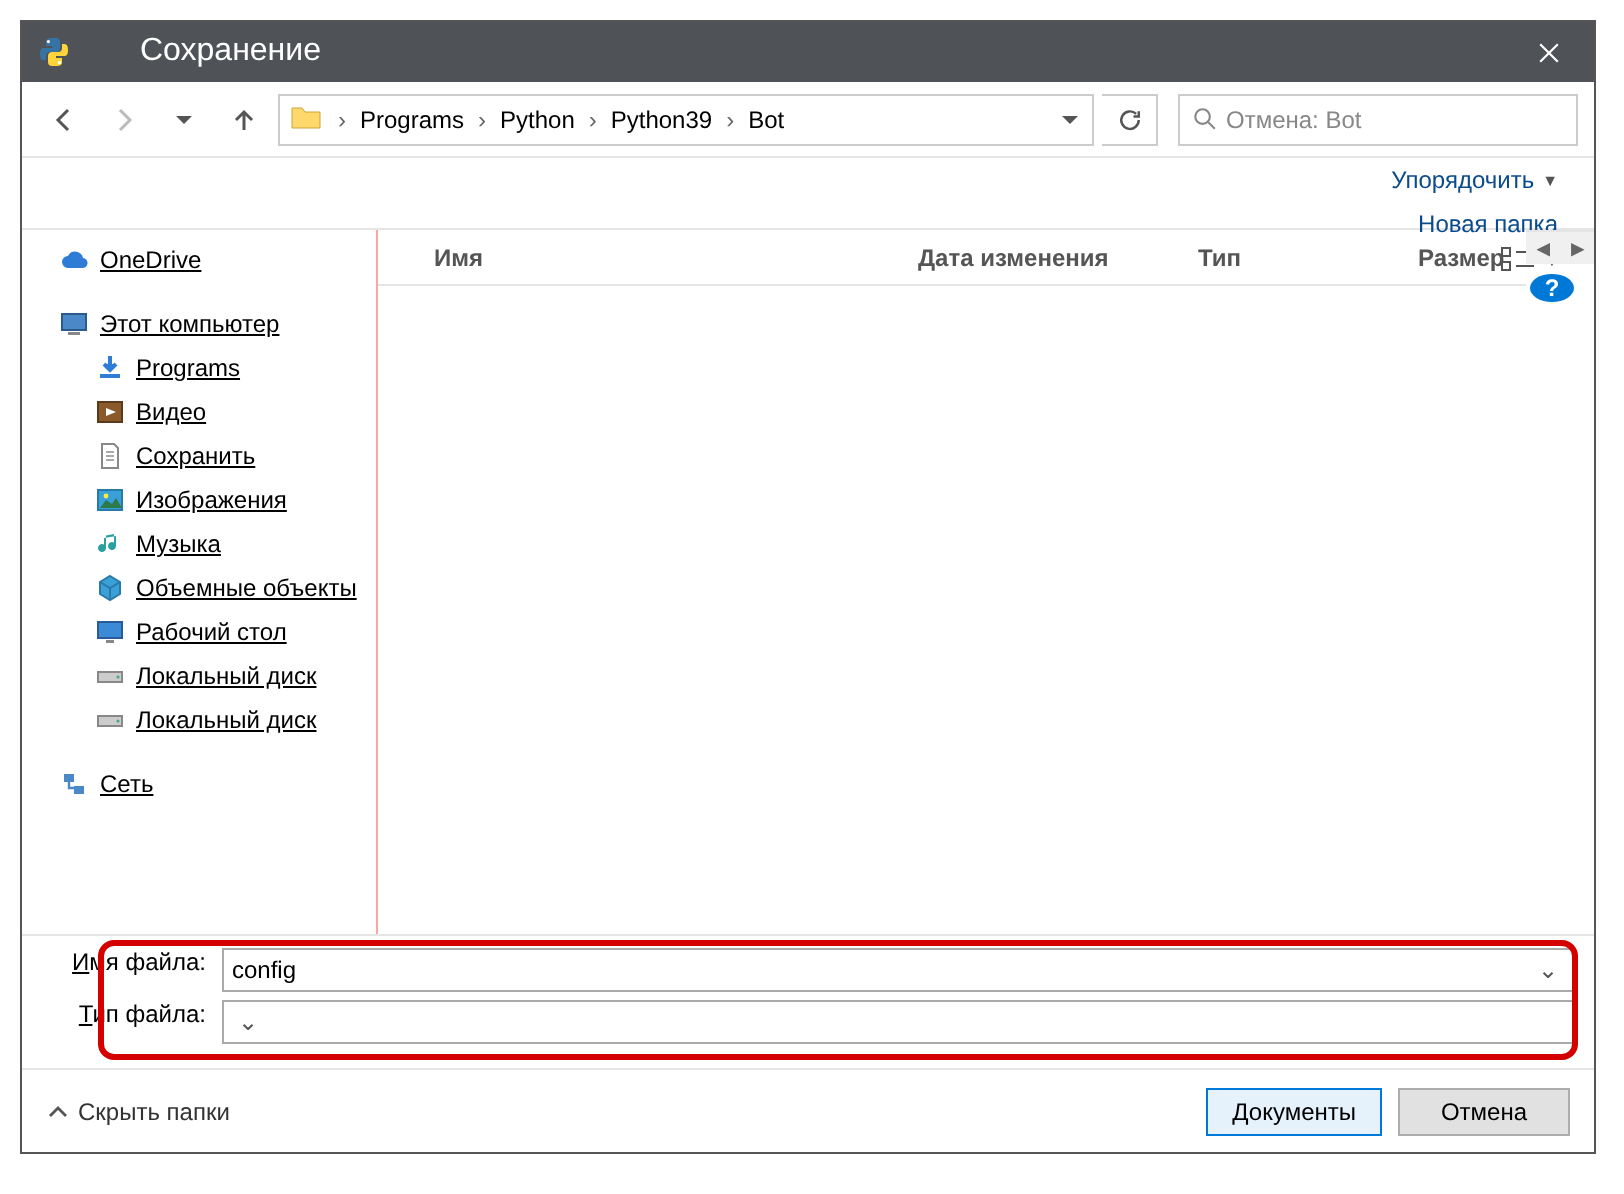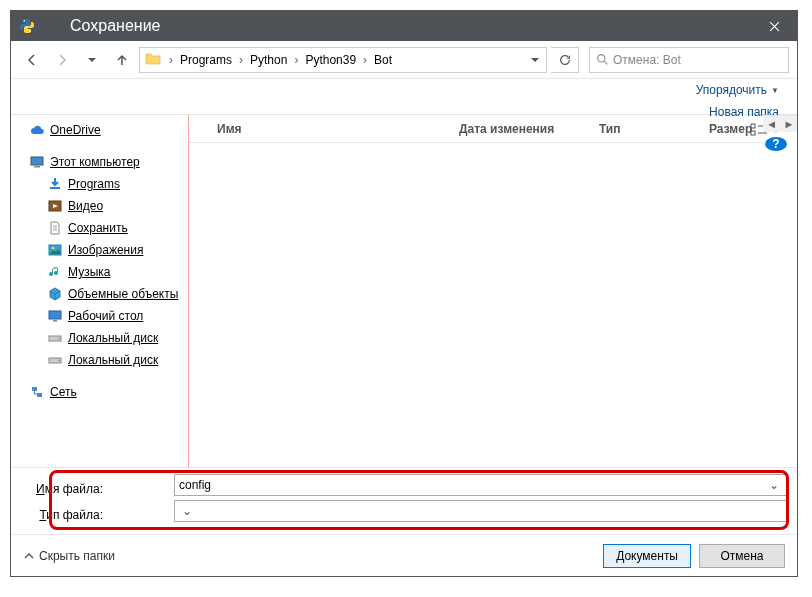--- a/index.html
+++ b/index.html
@@ -45,24 +45,24 @@
   .listpane { flex: 1; display: flex; flex-direction: row; min-width: 0; font-weight: bold; }
   .listhdr { height: 28px; display: flex; align-items: center; border-bottom: 1px solid #e5e5e5; color: #555; }
   .hdr-col { padding: 0 10px; border-right: 1px solid transparent; height: 100%; display: flex; align-items: center; }
   .listbody { flex: 1; display: flex; align-items: flex-start; justify-content: center; padding-top: 28px; color: #666; position: relative; }
   .hscroll { height: 17px; border-top: 1px solid #e5e5e5; display: flex; align-items: center; background: #f0f0f0; }
   .hscroll .arrow { width: 17px; height: 17px; display: flex; align-items: center; justify-content: center; color: #666; cursor: pointer; }
   .hscroll .track { flex: 1; height: 100%; }
 
   
   .bottom { border-top: 1px solid #e5e5e5; padding: 6px 10px 8px; position: relative; }
-  .field-row { display: flex; align-items: flex-end; margin-bottom: 4px; gap: 48px; }
+  .field-row { display: flex; align-items: flex-start; margin-bottom: 4px; }
   .field-row label { width: 90px; text-align: right; padding-right: 8px; }
   .field-row label .u { text-decoration: underline; }
-  .combo { flex: 1; height: 22px; border: 1px solid #aaa; background: #fff; display: flex; align-items: center; padding: 0 4px; margin-left: 15px; }
+  .combo { flex: 1; height: 22px; border: 1px solid #aaa; background: #fff; display: flex; align-items: center; padding: 0 4px; }
   .combo input { border: none; outline: none; flex: 1; background: transparent; }
   .combo .dd { width: 16px; text-align: center; color: #555; cursor: pointer; }
   .highlight { position: absolute; border: 3px solid #d40000; border-radius: 8px; pointer-events: none; }
 
   
   .footer { height: 42px; border-top: 1px solid #e5e5e5; display: flex; align-items: center; padding: 0 12px; gap: 8px; }
   .footer .exp { display: flex; align-items: center; gap: 4px; color: #333; cursor: pointer; }
   .footer .spacer { flex: 1; }
   .btn { min-width: 86px; height: 24px; border: 1px solid #adadad; background: #e1e1e1; cursor: pointer; padding: 0 12px; }
   .btn.primary { border: 1px solid #0078d7; background: #e5f1fb; }

